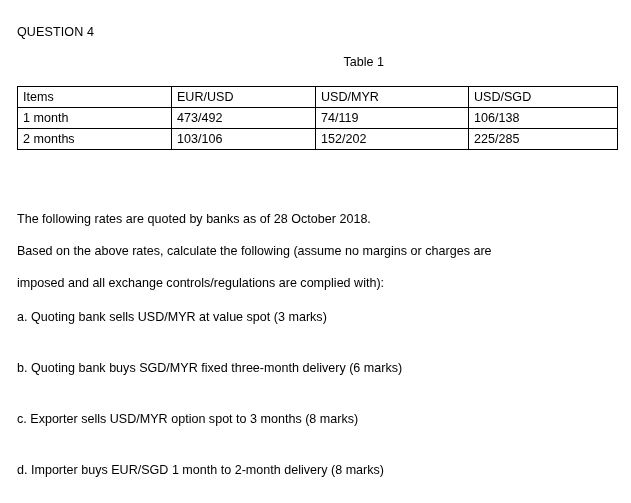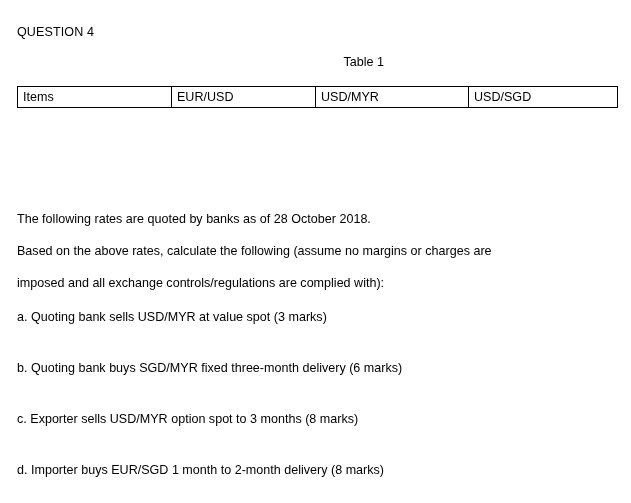--- a/index.html
+++ b/index.html
@@ -116,20 +116,32 @@
       <col class="col-usdmyr">
       <col class="col-usdsgd">
     </colgroup>
     <tbody>
       <tr>
         <td><span>Items</span></td>
         <td><span>EUR/USD</span></td>
         <td><span>USD/MYR</span></td>
         <td><span>USD/SGD</span></td>
       </tr>
+      <tr>
+        <td><span>1 month</span></td>
+        <td><span>473/492</span></td>
+        <td><span>74/119</span></td>
+        <td><span>106/138</span></td>
+      </tr>
+      <tr>
+        <td><span>2 months</span></td>
+        <td><span>103/106</span></td>
+        <td><span>152/202</span></td>
+        <td><span>225/285</span></td>
+      </tr>
     </tbody>
   </table>
 
   <div class="body-text para-1">The following rates are quoted by banks as of 28 October 2018.</div>
   <div class="body-text para-2">Based on the above rates, calculate the following (assume no margins or charges are</div>
   <div class="body-text para-3">imposed and all exchange controls/regulations are complied with):</div>
 
   <div class="body-text item-a">a. Quoting bank sells USD/MYR at value spot (3 marks)</div>
   <div class="body-text item-b">b. Quoting bank buys SGD/MYR fixed three-month delivery (6 marks)</div>
   <div class="body-text item-c">c. Exporter sells USD/MYR option spot to 3 months (8 marks)</div>

